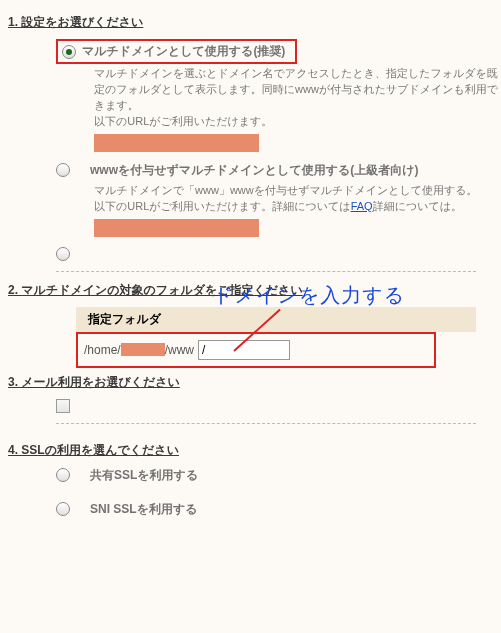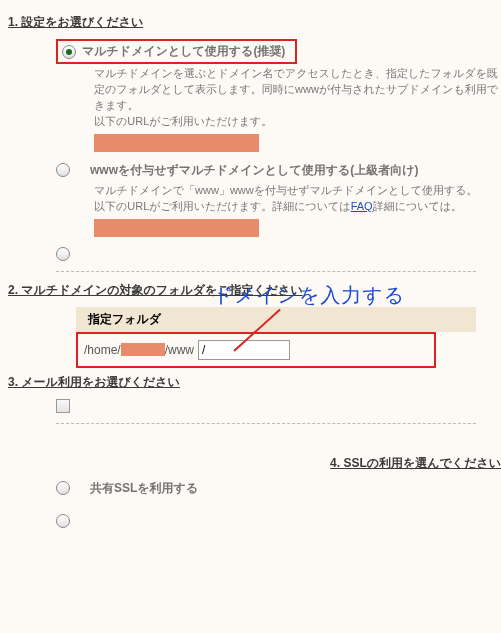--- a/index.html
+++ b/index.html
@@ -131,21 +131,21 @@
     font-weight: normal;
     letter-spacing: 1px;
   }
   .anno-line {
     position: absolute;
     width: 60px;
     height: 2px;
     background: #d22;
     transform-origin: left center;
   }
-  .sec4 { margin-top: 31px; text-align: right; }
+  .sec4 { margin-top: 18px; }
   .rel { position: relative; }
 </style>
 </head>
 <body>
 
 <div class="section-title">1. 設定をお選びください</div>
 
 <div class="option-block">
   <div class="red-box">
     <span class="radio checked"></span>
@@ -207,14 +207,15 @@
 <div class="option-block" style="margin-bottom:17px;">
   <div class="radio-row">
     <span class="radio"></span>
     <span class="option-label">共有SSLを利用する</span>
   </div>
 </div>
 
 <div class="option-block">
   <div class="radio-row">
     <span class="radio"></span>
+    <span class="option-label">SNI SSLを利用する</span>
   </div>
 </div>
 
 </body></html>

